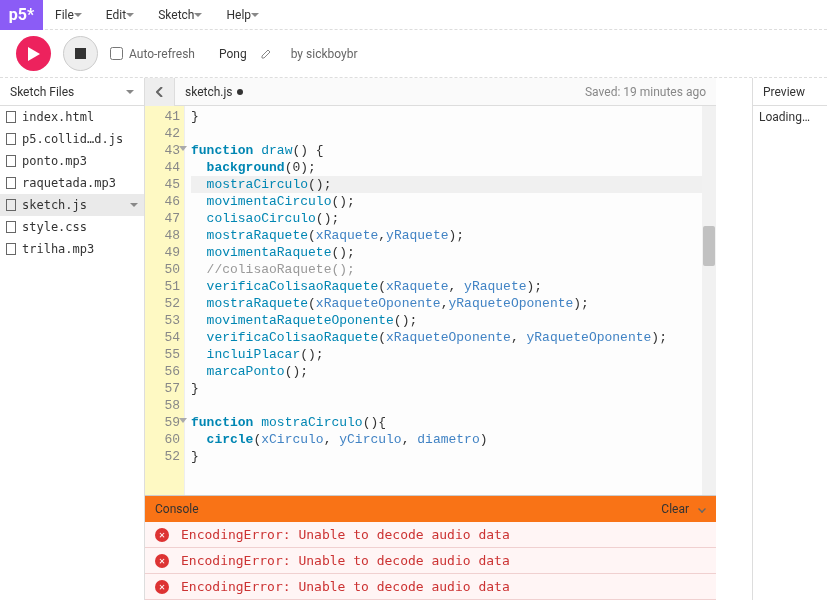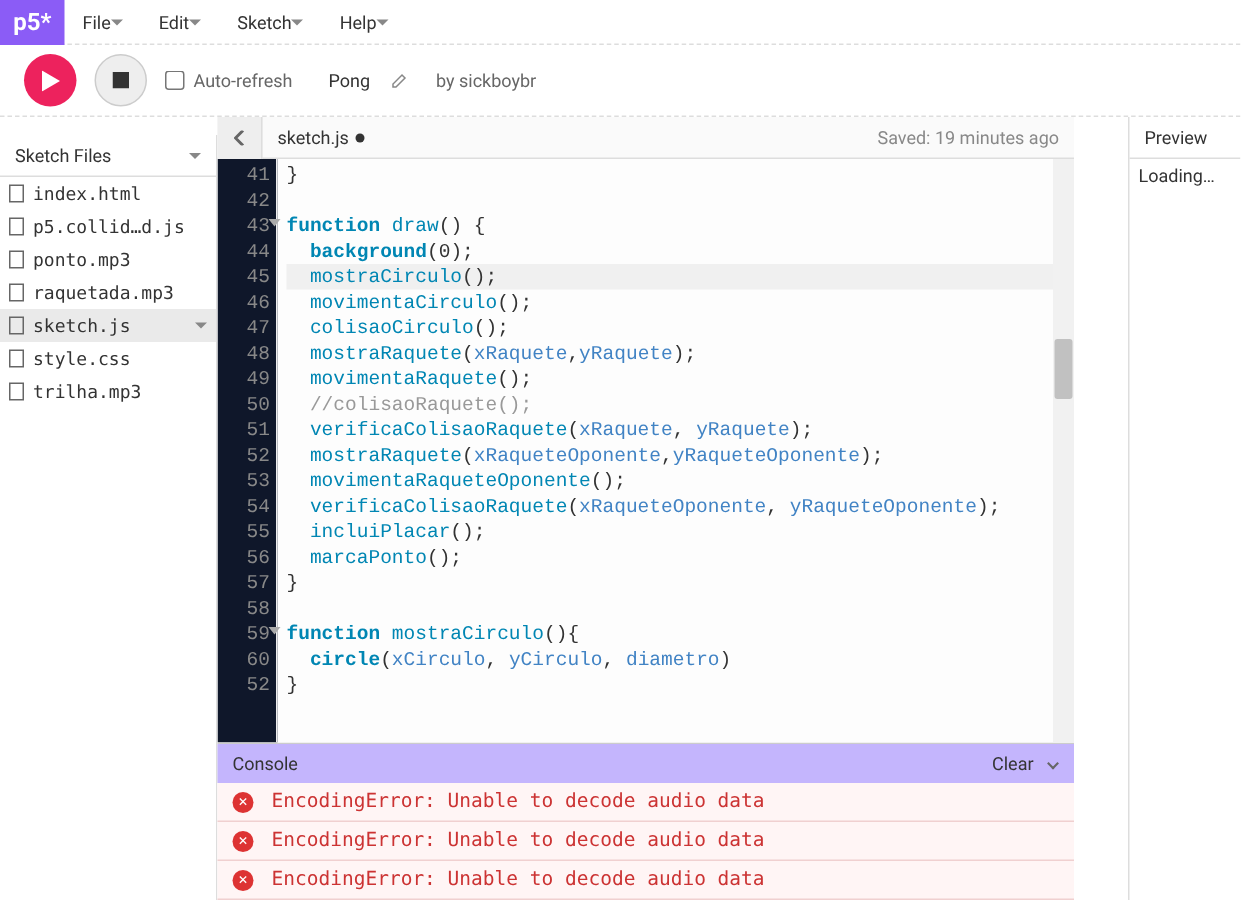--- a/index.html
+++ b/index.html
@@ -8,49 +8,49 @@
 .logo { width: 43px; height: 30px; background: #8b5cf6; color: #fff; font-weight: bold; font-size: 16px; display: flex; align-items: center; justify-content: center; }
 .menu { display: flex; }
 .menu-item { padding: 0 12px; height: 30px; display: flex; align-items: center; cursor: pointer; color: #333; font-size: 12px; }
 .toolbar { height: 48px; display: flex; align-items: center; padding: 0 16px; border-bottom: 1px dashed #ddd; gap: 12px; }
 .play-btn { width: 35px; height: 35px; border-radius: 50%; background: #ed225d; display: flex; align-items: center; justify-content: center; cursor: pointer; }
 .stop-btn { width: 35px; height: 35px; border-radius: 50%; background: #eee; border: 1px solid #ccc; display: flex; align-items: center; justify-content: center; cursor: pointer; }
 .autorefresh { display: flex; align-items: center; gap: 6px; color: #666; }
 .sketch-name { display: flex; align-items: center; gap: 14px; color: #333; margin-left: 12px; }
 .author { color: #666; margin-left: 8px; }
 .main { display: flex; height: calc(600px - 78px); }
-.sidebar { width: 145px; border-right: 1px solid #ddd; margin-top: 12px; }
+.sidebar { width: 145px; border-right: 1px solid #ddd; }
 .sidebar-header { height: 28px; display: flex; align-items: center; justify-content: space-between; padding: 0 10px; border-bottom: 1px solid #ddd; font-size: 12px; }
 .file-list { }
 .file-item { height: 22px; display: flex; align-items: center; padding: 0 6px; gap: 6px; cursor: pointer; font-family: Consolas, monospace; font-size: 12px; color: #333; }
 .file-item.active { background: #eaeaea; }
 .file-icon { width: 10px; height: 12px; border: 1px solid #666; position: relative; }
 .editor-col { flex: 1; display: flex; flex-direction: column; min-width: 0; }
 .editor-header { height: 28px; display: flex; align-items: center; border-bottom: 1px solid #ddd; background: #fafafa; }
 .collapse-btn { width: 30px; height: 28px; display: flex; align-items: center; justify-content: center; border-right: 1px solid #ddd; background: #eee; cursor: pointer; }
 .tab-name { padding: 0 10px; font-size: 12px; display: flex; align-items: center; gap: 4px; }
 .tab-dirty { width: 6px; height: 6px; background: #333; border-radius: 50%; }
 .saved { margin-left: auto; padding-right: 10px; color: #888; font-size: 12px; }
 .code-area { flex: 1; display: flex; font-family: Consolas, "Courier New", monospace; font-size: 13px; line-height: 17px; overflow: hidden; position: relative; background: #fdfdfd; }
-.gutter { width: 40px; background: #0f172a; text-align: right; color: #888; padding: 2px 4px 2px 0; border-right: 1px solid #eee; user-select: none; }
+.gutter { width: 40px; background: #fef9c3; text-align: right; color: #888; padding: 2px 4px 2px 0; border-right: 1px solid #eee; user-select: none; }
 .gutter div { height: 17px; position: relative; }
 .fold { position: absolute; right: -7px; top: 4px; width: 0; height: 0; border-left: 4px solid transparent; border-right: 4px solid transparent; border-top: 5px solid #aaa; }
 .code { flex: 1; padding: 2px 0 2px 6px; white-space: pre; overflow: hidden; }
 .code .line { height: 17px; }
 .code .hl { background: #f0f0f0; width: 100%; display: block; }
 .kw { color: #0086b3; font-weight: bold; }
 .fn { color: #0086b3; }
 .fnb { color: #0086b3; font-weight: bold; }
 .num { color: #333; }
 .cmt { color: #999; }
 .ident { color: #4183c4; }
 .scrollbar { position: absolute; right: 0; top: 0; width: 14px; height: 100%; background: #f1f1f1; }
 .scrollbar-thumb { position: absolute; right: 1px; width: 12px; background: #c1c1c1; border-radius: 2px; }
 .console { border-top: 1px solid #ccc; }
-.console-header { height: 26px; background: #c4b5fd; display: flex; align-items: center; justify-content: space-between; padding: 0 10px; font-size: 12px; color: #333; }
+.console-header { height: 26px; background: #f97316; display: flex; align-items: center; justify-content: space-between; padding: 0 10px; font-size: 12px; color: #333; }
 .console-body { background: #fff; font-family: Consolas, monospace; font-size: 13px; }
 .console-row { height: 26px; display: flex; align-items: center; padding: 0 10px; gap: 12px; border-bottom: 1px solid #f0d0d0; background: #fff5f5; }
 .err-icon { width: 14px; height: 14px; background: #d33; border-radius: 50%; color: #fff; display: flex; align-items: center; justify-content: center; font-size: 10px; font-weight: bold; }
 .err-text { color: #c33; font-weight: normal; }
 .preview-col { width: 75px; border-left: 1px solid #ddd; margin-left: 36px; }
 .preview-header { height: 28px; display: flex; align-items: center; padding: 0 10px; border-bottom: 1px solid #ddd; font-size: 12px; }
 .preview-body { padding: 4px 6px; font-size: 12px; color: #333; }
 .caret-down { display: inline-block; width: 0; height: 0; border-left: 4px solid transparent; border-right: 4px solid transparent; border-top: 4px solid #888; }
 .chev-down { display:inline-block; width:8px; height:8px; border-right:2px solid #666; border-bottom:2px solid #666; transform: rotate(45deg) scale(0.7); margin-left:6px; }
 </style>

